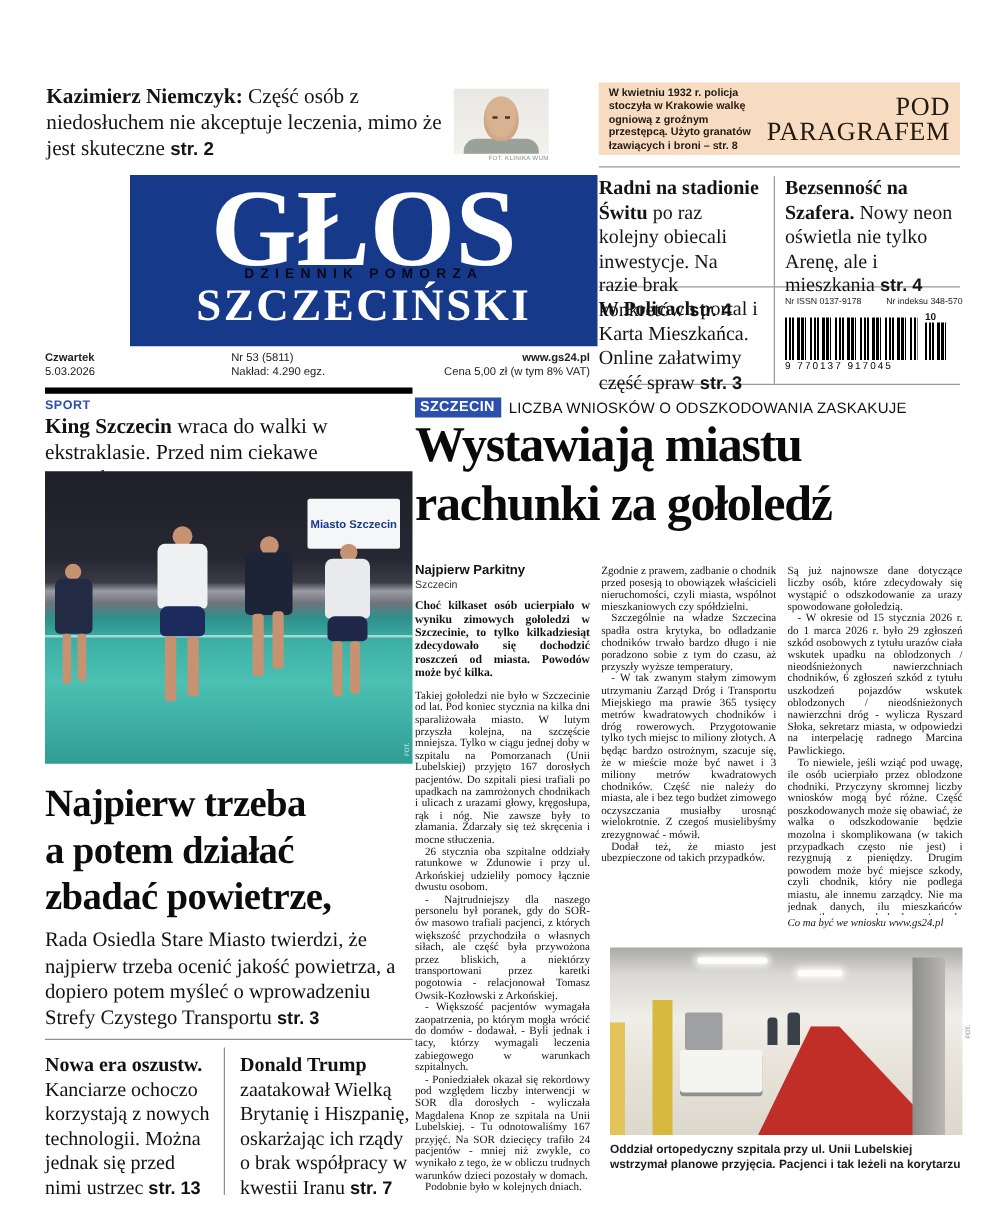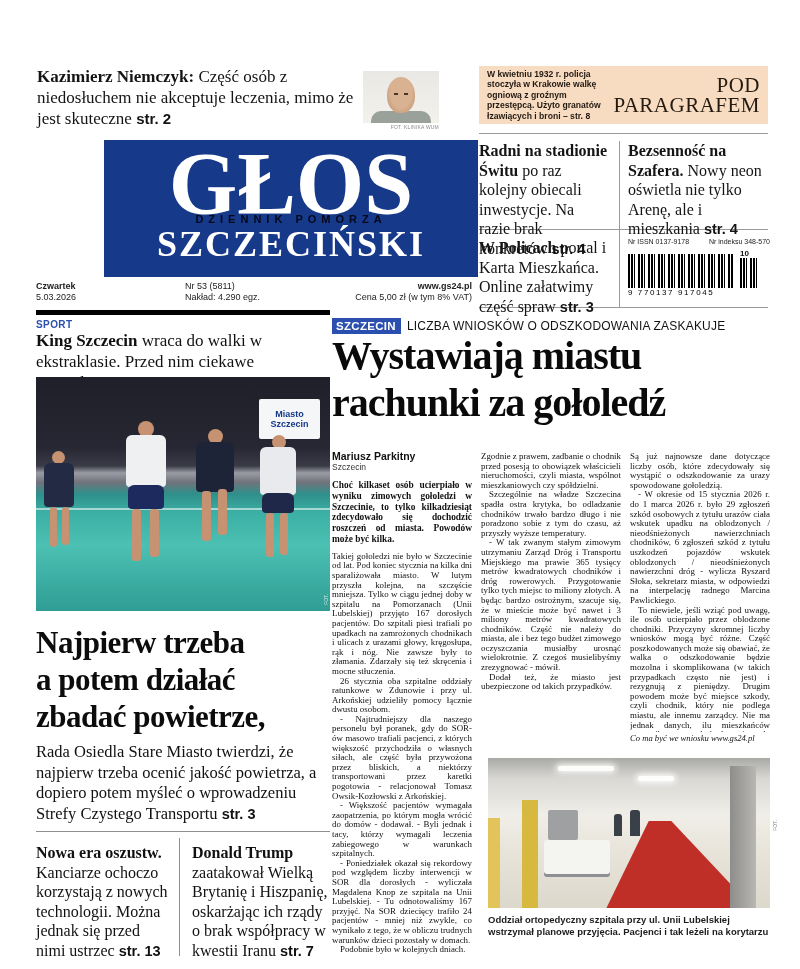--- a/index.html
+++ b/index.html
@@ -44,21 +44,21 @@
   .mast-info{font-size:9px;line-height:11px;color:#222;font-family:"Liberation Sans",sans-serif;}
 
   
   .sport-bar{left:36px;top:310px;width:294px;height:5px;background:#000;}
   .sport-label{left:36px;top:319px;font-size:10px;font-weight:bold;color:#2a4fae;letter-spacing:.4px;}
   .sport-teaser{left:36px;top:330px;width:300px;font-size:17px;line-height:21px;}
 
   
   .bb{left:36px;top:377px;width:294px;height:234px;overflow:hidden;
       background:linear-gradient(180deg,#1e1f28 0%,#262732 30%,#3a3b46 38%,#9a9ca4 41%,#71737c 45%,#2f8f8a 50%,#3db0a5 58%,#4cc0b3 72%,#2f9d94 100%);}
-  .bb-board{position:absolute;right:10px;top:22px;width:61px;height:40px;background:#f5f6f8;border-radius:2px;
+  .bb-board{position:absolute;right:10px;top:22px;width:74px;height:40px;background:#f5f6f8;border-radius:2px;
             display:flex;align-items:center;justify-content:center;text-align:center;
             font-family:"Liberation Sans",sans-serif;font-weight:bold;font-size:9px;line-height:10px;color:#17398a;}
   .bb-line{position:absolute;left:0;width:100%;height:2px;background:rgba(255,255,255,.55);}
   .player{position:absolute;}
   .ph-head{position:absolute;border-radius:50%;background:#c69272;}
   .ph-torso{position:absolute;border-radius:6px 6px 4px 4px;}
   .ph-legs{position:absolute;border-radius:3px;background:#c69272;}
   .ball{position:absolute;border-radius:50%;background:radial-gradient(circle at 35% 35%,#e0understood7a3e,#d4622a);}
   .bb-credit{position:absolute;right:1px;bottom:6px;writing-mode:vertical-rl;transform:rotate(180deg);
              font-size:5px;color:rgba(255,255,255,.75);font-family:"Liberation Sans",sans-serif;}
@@ -237,21 +237,21 @@
   <div class="abs kicker">
     <span class="kicker-tag">SZCZECIN</span>
     <span class="kicker-text">LICZBA WNIOSKÓW O ODSZKODOWANIA ZASKAKUJE</span>
   </div>
   <div class="abs headline">
     <div>Wystawiają miastu</div>
     <div>rachunki za gołoledź</div>
   </div>
 
   <div class="abs" style="left:332px;top:450px;width:140px;">
-    <div class="byline">Mariusz Parkitny</div>
+    <div class="byline">Najpierw Parkitny</div>
     <div class="byline-city">Szczecin</div>
     <div class="lead">Choć kilkaset osób ucierpiało w wyniku zimowych gołoledzi w Szczecinie, to tylko kilkadziesiąt zdecydowało się dochodzić roszczeń od miasta. Powodów może być kilka.</div>
     <div class="bodycol" style="margin-top:7px;height:412px;">
         <p>Takiej gołoledzi nie było w Szczecinie od lat. Pod koniec stycznia na kilka dni sparaliżowała miasto. W lutym przyszła kolejna, na szczęście mniejsza. Tylko w ciągu jednej doby w szpitalu na Pomorzanach (Unii Lubelskiej) przyjęto 167 dorosłych pacjentów. Do szpitali piesi trafiali po upadkach na zamrożonych chodnikach i ulicach z urazami głowy, kręgosłupa, rąk i nóg. Nie zawsze były to złamania. Zdarzały się też skręcenia i mocne stłuczenia.</p>
         <p>26 stycznia oba szpitalne oddziały ratunkowe w Zdunowie i przy ul. Arkońskiej udzieliły pomocy łącznie dwustu osobom.</p>
         <p>- Najtrudniejszy dla naszego personelu był poranek, gdy do SOR-ów masowo trafiali pacjenci, z których większość przychodziła o własnych siłach, ale część była przywożona przez bliskich, a niektórzy transportowani przez karetki pogotowia - relacjonował Tomasz Owsik-Kozłowski z Arkońskiej.</p>
         <p>- Większość pacjentów wymagała zaopatrzenia, po którym mogła wrócić do domów - dodawał. - Byli jednak i tacy, którzy wymagali leczenia zabiegowego w warunkach szpitalnych.</p>
         <p>- Poniedziałek okazał się rekordowy pod względem liczby interwencji w SOR dla dorosłych - wyliczała Magdalena Knop ze szpitala na Unii Lubelskiej. - Tu odnotowaliśmy 167 przyjęć. Na SOR dziecięcy trafiło 24 pacjentów - mniej niż zwykle, co wynikało z tego, że w obliczu trudnych warunków dzieci pozostały w domach.</p>
         <p>Podobnie było w kolejnych dniach.</p>
       </div>

